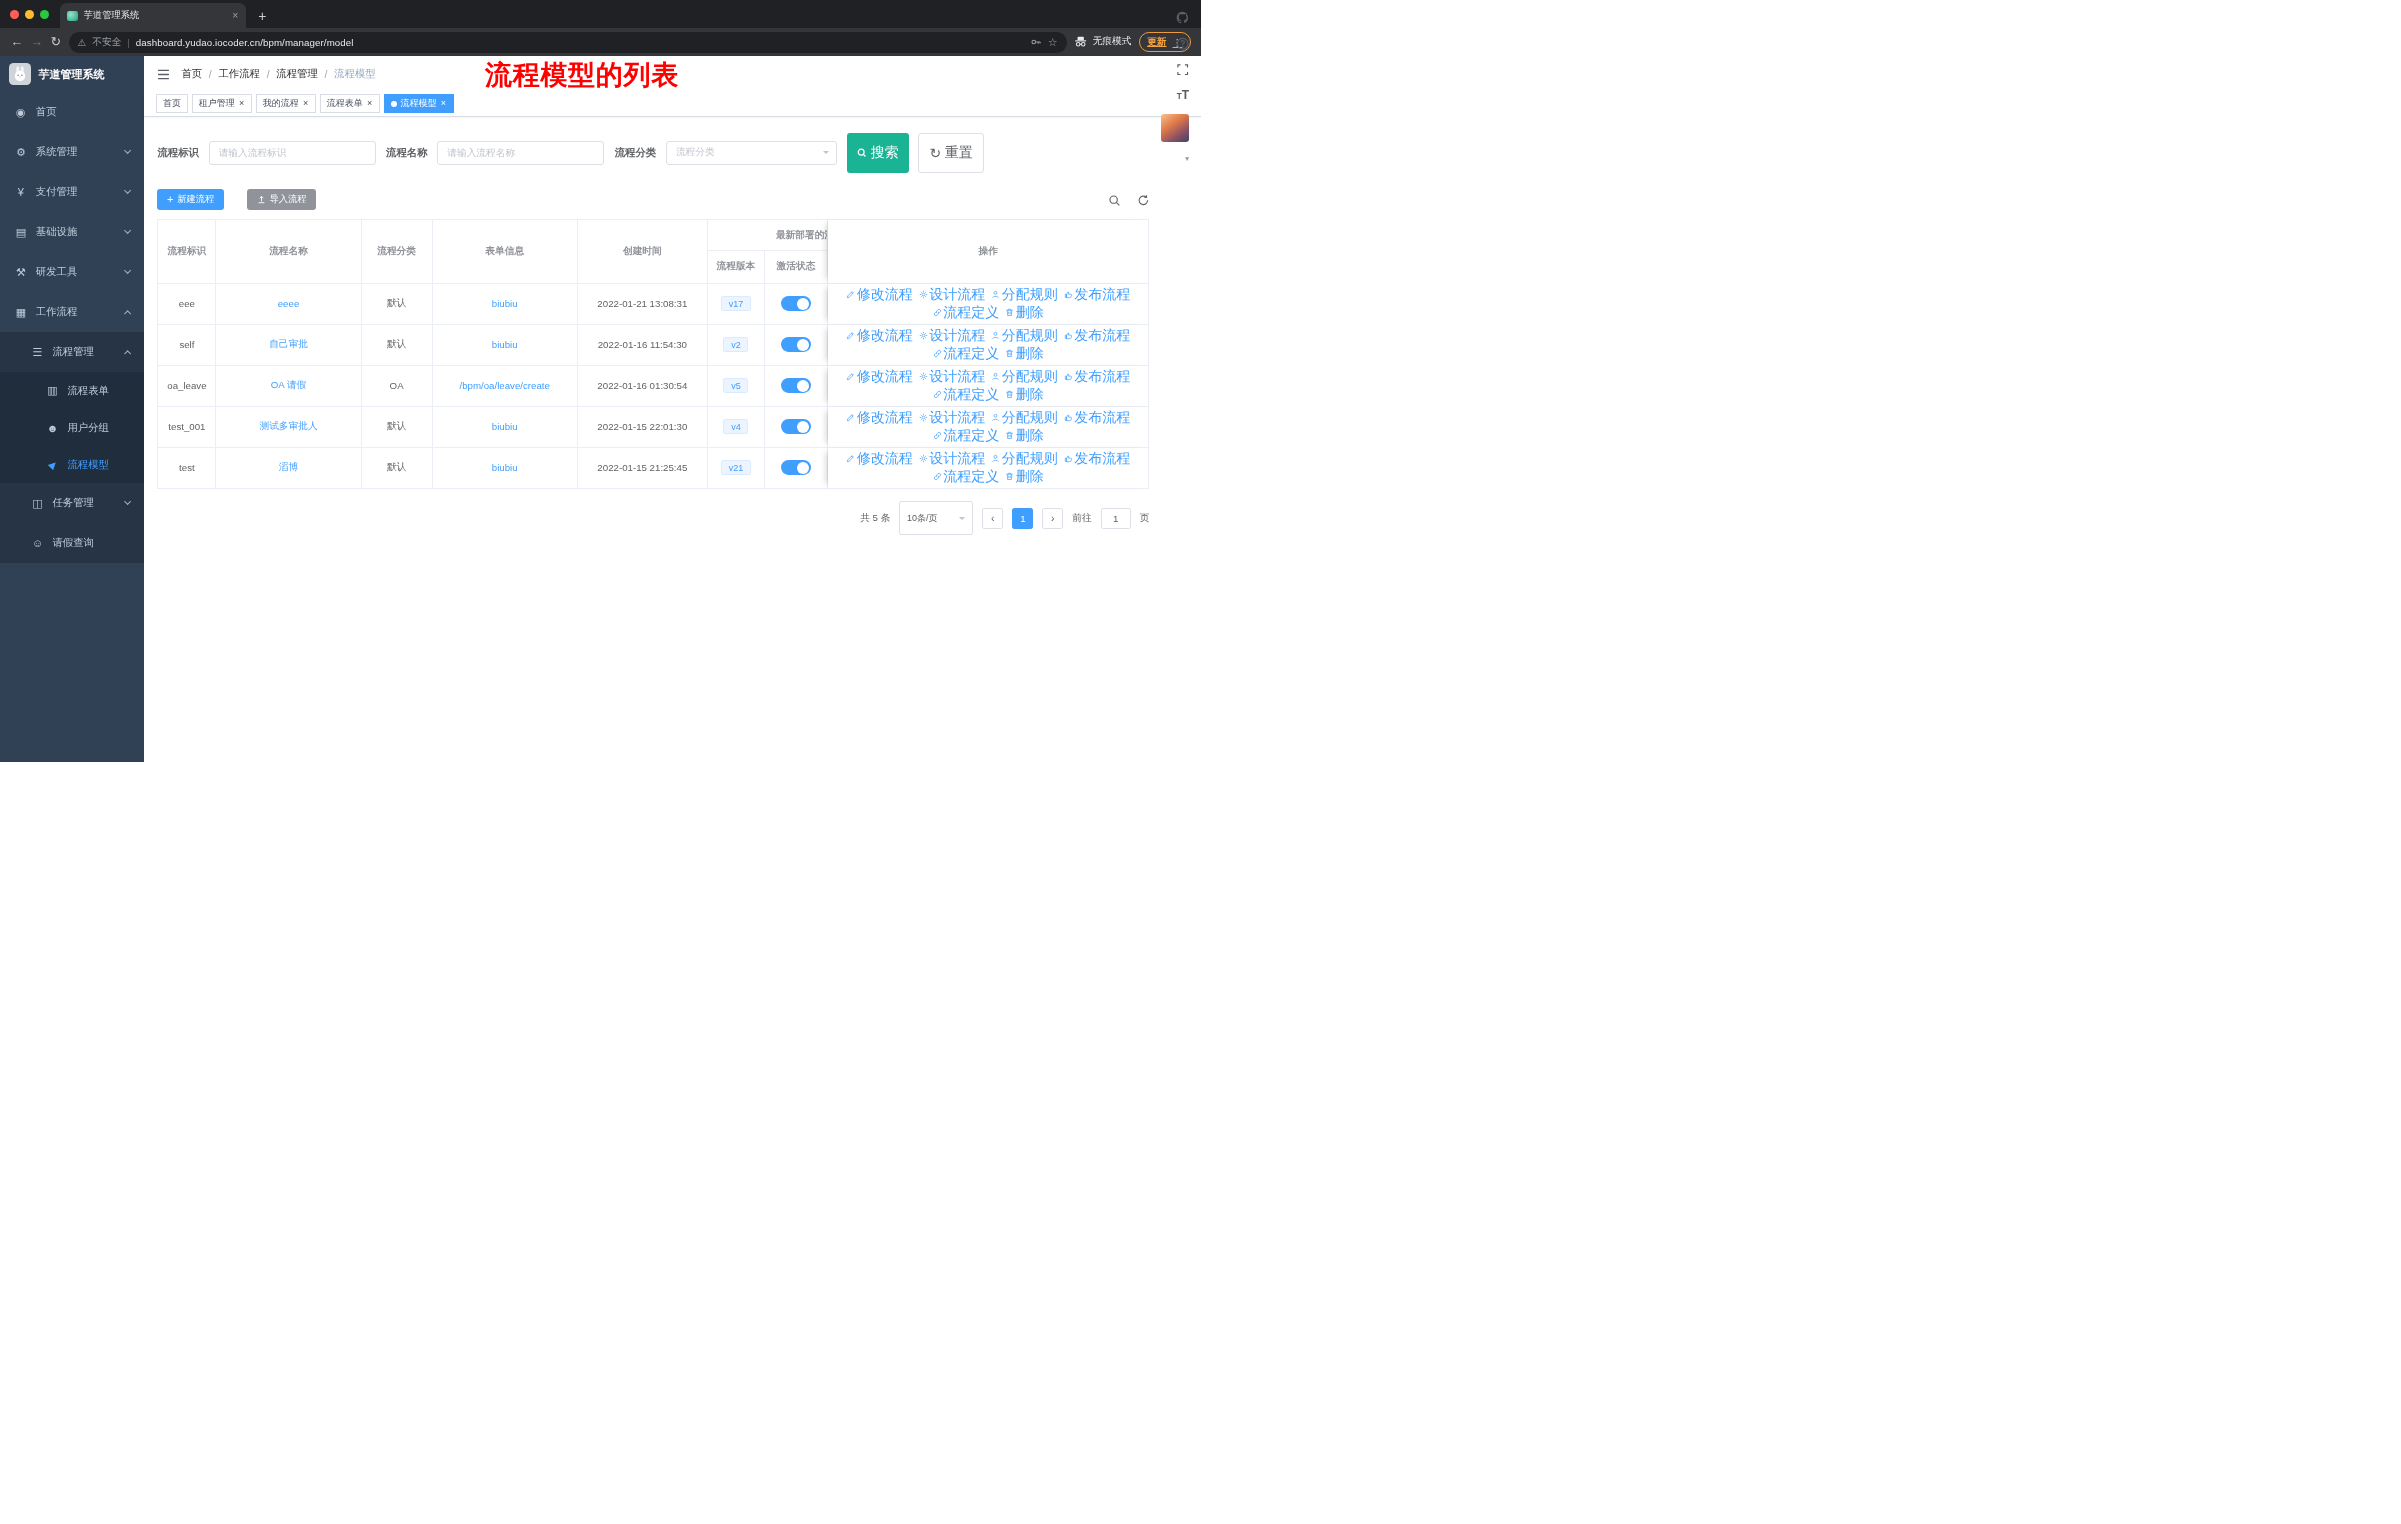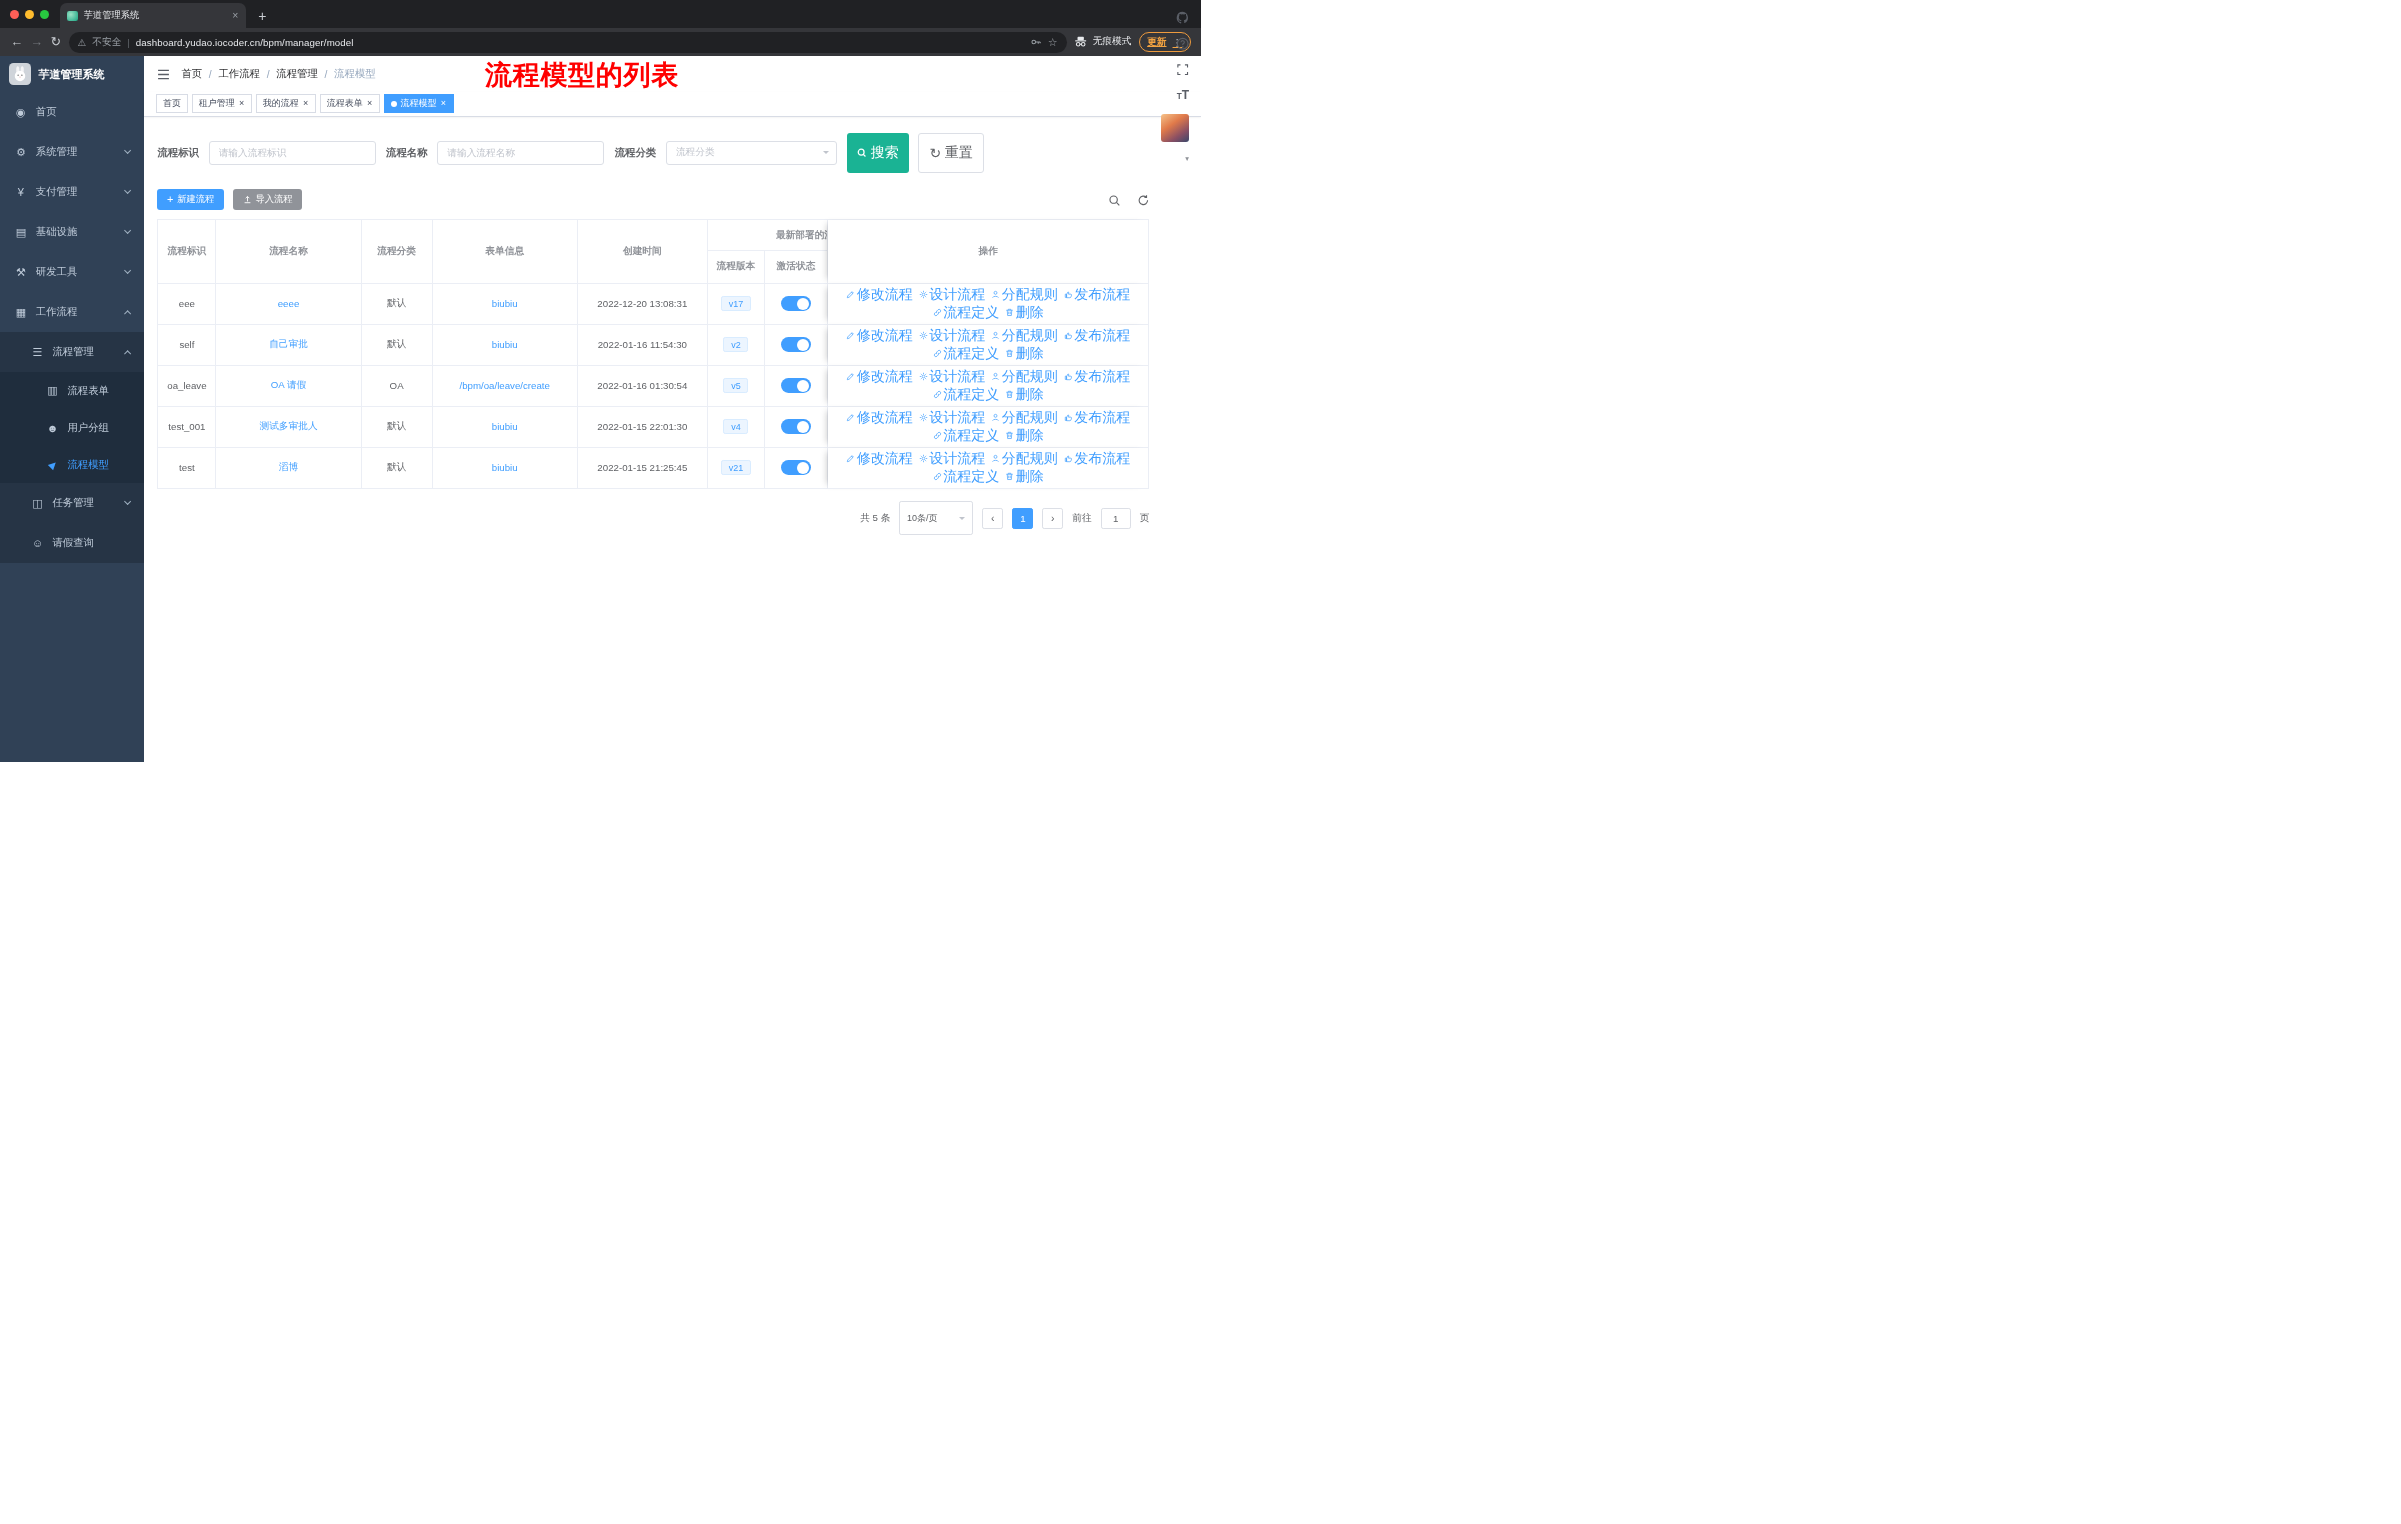--- a/index.html
+++ b/index.html
@@ -82,21 +82,21 @@
   .f-select { width:171px; height:24px; border:0.7px solid #dcdfe6; border-radius:3px; padding:0 19.4px 0 9px; font-size:9.7px; color:#c0c4cc; margin-right:10.4px; display:flex; align-items:center; position:relative; cursor:pointer; }
   .caret { position:absolute; right:7.4px; top:50%; margin-top:-1.5px; width:0; height:0; border-left:3.7px solid transparent; border-right:3.7px solid transparent; border-top:3.7px solid #c0c4cc; }
   .btn { height:40px; border:none; border-radius:3px; font-size:14px; padding:0 10px; cursor:pointer; display:inline-flex; align-items:center; gap:3.7px; font-family:inherit; }
   .btn-search { background:#1ab394; color:#fff; margin-right:9.7px; }
   .btn-search svg { width:9.7px; height:9.7px; stroke:#fff; fill:none; stroke-width:1.8; }
   .btn-reset { background:#fff; color:#606266; border:0.7px solid #dcdfe6; }
 
   .btn-row { width:992px; display:flex; align-items:center; margin-bottom:8.2px; }
   .btn-sm { height:21px; font-size:9.3px; padding:0 9.7px; }
   .btn-create { background:#409eff; color:#fff; margin-right:9px; }
-  .btn-import { background:#909399; color:#fff; }
+  .btn-import { background:#909399; color:#fff;margin-left:14px; }
   .btn-import svg, .btn-create .plus { }
   .plus { font-size:11px; line-height:1; }
   .mini-tools { margin-left:auto; display:flex; align-items:center; gap:16.4px; }
   .mini-tools svg { width:12.7px; height:12.7px; stroke:#606266; fill:none; stroke-width:1.6; cursor:pointer; }
 
   
   table { border-collapse:separate; border-spacing:0; table-layout:fixed; width:992px; font-size:9.7px; color:#606266; border-top:0.7px solid #ebeef5; border-left:0.7px solid #ebeef5; }
   th,td { border-right:0.7px solid #ebeef5; border-bottom:0.7px solid #ebeef5; text-align:center; vertical-align:middle; background:#fff; overflow:hidden; }
   th { color:#909399; font-weight:600; font-size:9.7px; }
   tr.h-group th { height:31px; }
@@ -384,21 +384,21 @@
                 <th>流程版本</th>
                 <th>激活状态</th>
               </tr>
             </thead>
             <tbody id="table-body">
                 <tr>
                   <td>eee</td>
                   <td><a class="lnk">eeee</a></td>
                   <td>默认</td>
                   <td><a class="lnk">biubiu</a></td>
-                  <td>2022-12-20 13:08:31</td>
+                  <td>2022-01-21 13:08:31</td>
                   <td><span class="vtag">v17</span></td>
                   <td><span class="switch on"></span></td>
                   <td class="ops"><a class="op-link">
                       <span class="op-ic">
                         <svg viewBox="0 0 14 14">
                           <path d="M2 12l.7-2.8 6.6-6.6 2.1 2.1-6.6 6.6L2 12z"></path>
                           <path d="M8.3 3.6l2.1 2.1"></path>
                         </svg>
                       </span>
                       <span>修改流程</span>

